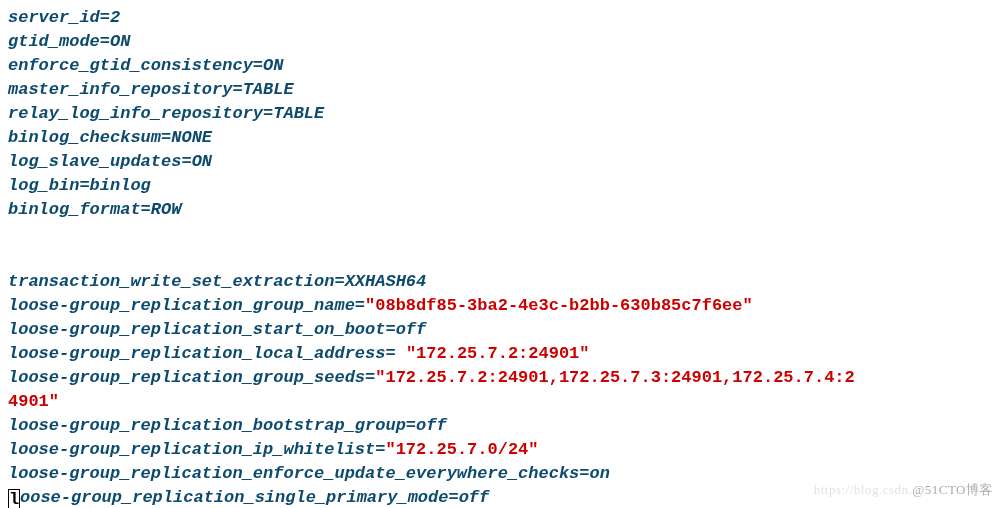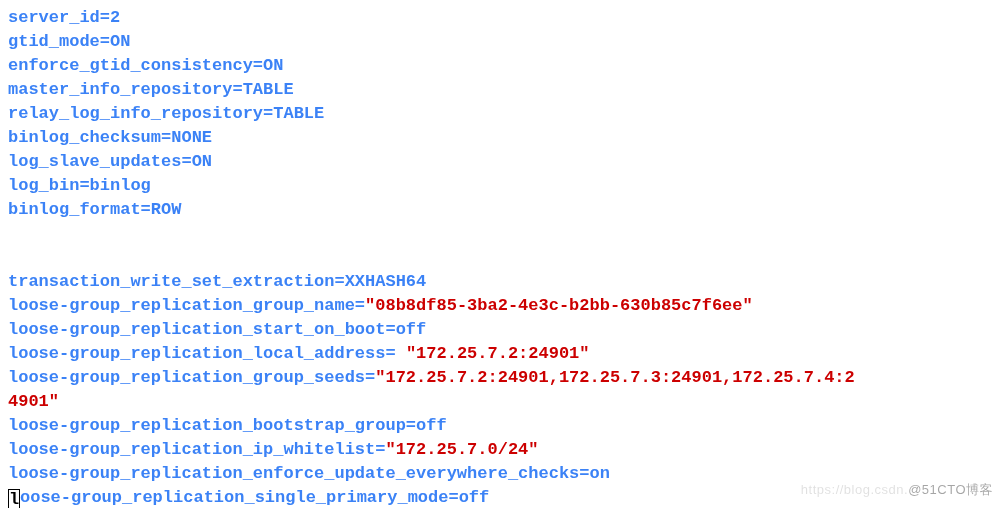--- a/index.html
+++ b/index.html
@@ -15,35 +15,35 @@
     color: #000000;
     overflow: hidden;
   }
   .page {
     padding: 6px 8px 8px 8px;
     position: relative;
     white-space: pre;
   }
   .line { display: block; }
   .red { color: #cc0000; }
-  .blk { color: #3b82f6; }
+  .blk { color: #0c4a6e; font-style: italic; }
   .cursor-box {
     border: 1px solid #000;
     display: inline-block;
     width: 10px;
     height: 19px;
     vertical-align: -2px;
     line-height: 19px;
     text-align: center;
   }
   .watermark {
     position: absolute;
     right: 10px;
     bottom: 6px;
-    font-family: Liberation Sans, sans-serif;
+    font-family: Liberation Serif, serif;
     font-size: 13px;
     font-weight: normal;
     opacity: 0.35;
     letter-spacing: 0.5px;
   }
   .watermark .faint { opacity: 0.35; }
 </style>
 </head>
 <body>
 

